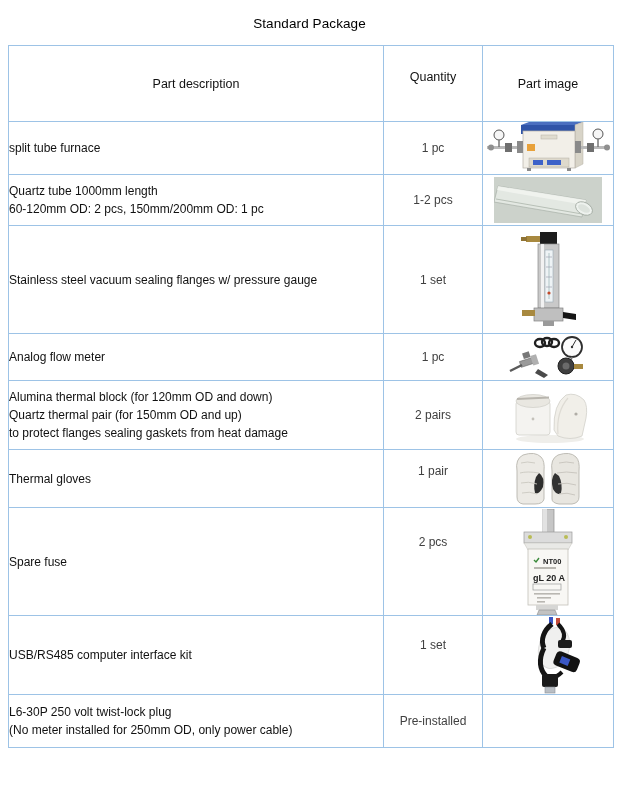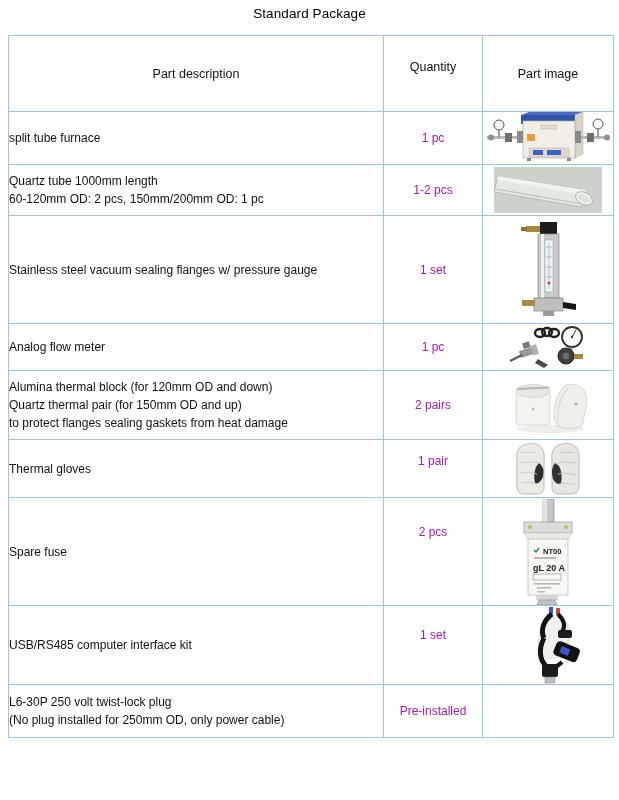--- a/index.html
+++ b/index.html
@@ -2,37 +2,37 @@
 <html><head>
 <meta charset="utf-8">
 <style>
   html,body{margin:0;padding:0;background:#ffffff;}
   body{
     width:619px;height:800px;overflow:hidden;position:relative;
     font-family:"Liberation Sans","DejaVu Sans",sans-serif;
     color:#111111;-webkit-font-smoothing:antialiased;
   }
   .title{
-    width:619px;text-align:center;padding-top:6px;height:29px;
+    width:619px;text-align:center;padding-top:16px;height:29px;
     font-size:13.5px;color:#000;letter-spacing:0.1px;
   }
   table.pkg{
     border-collapse:collapse;table-layout:fixed;
     margin-left:8px;width:605px;padding-left:20px;
   }
   table.pkg td{
     border:1px solid #9dc3e6;
     padding:0;vertical-align:middle;overflow:hidden;
   }
   col.c-desc{width:375px;}
   col.c-qty{width:99px;}
   col.c-img{width:131px;}
   td.desc{padding:2px 4px 2px 6px;}
   td.desc .line{font-size:12px;line-height:18px;color:#111;}
-  td.qty{text-align:center;font-size:12px;color:#a21caf;}
+  td.qty{text-align:center;font-size:12px;color:#404040;}
   td.img{text-align:left;}
   td.img svg{display:block;margin:0 auto;}
   td.hdr{text-align:center;font-size:12.5px;color:#111;}
   td.hdr.qtyhdr span{position:relative;top:-7px;}
   .nudge-top{vertical-align:top;}
 </style>
 </head>
 <body>
 
 <div class="title">Standard Package</div>
@@ -254,21 +254,21 @@
         <path d="M60,56 C56,60 52,62 48,64" fill="none" stroke="#141414" stroke-width="4"></path>
         <rect x="40" y="58" width="16" height="13" rx="2" fill="#1a1a1a"></rect>
         <rect x="43" y="71" width="10" height="6" fill="#b9bec4" stroke="#8a9096" stroke-width="0.6"></rect>
       </svg>
     </td>
   </tr>
 
   <tr style="height:53px">
     <td class="desc">
       <div class="line">L6-30P 250 volt twist-lock plug</div>
-      <div class="line">(No plug installed for 250mm OD, only power cable)</div>
+      <div class="line">(No meter installed for 250mm OD, only power cable)</div>
     </td>
     <td class="qty"><span>Pre-installed</span></td>
     <td class="img"></td>
   </tr>
 
 
 </tbody>
   </table>
 
 </body></html>

